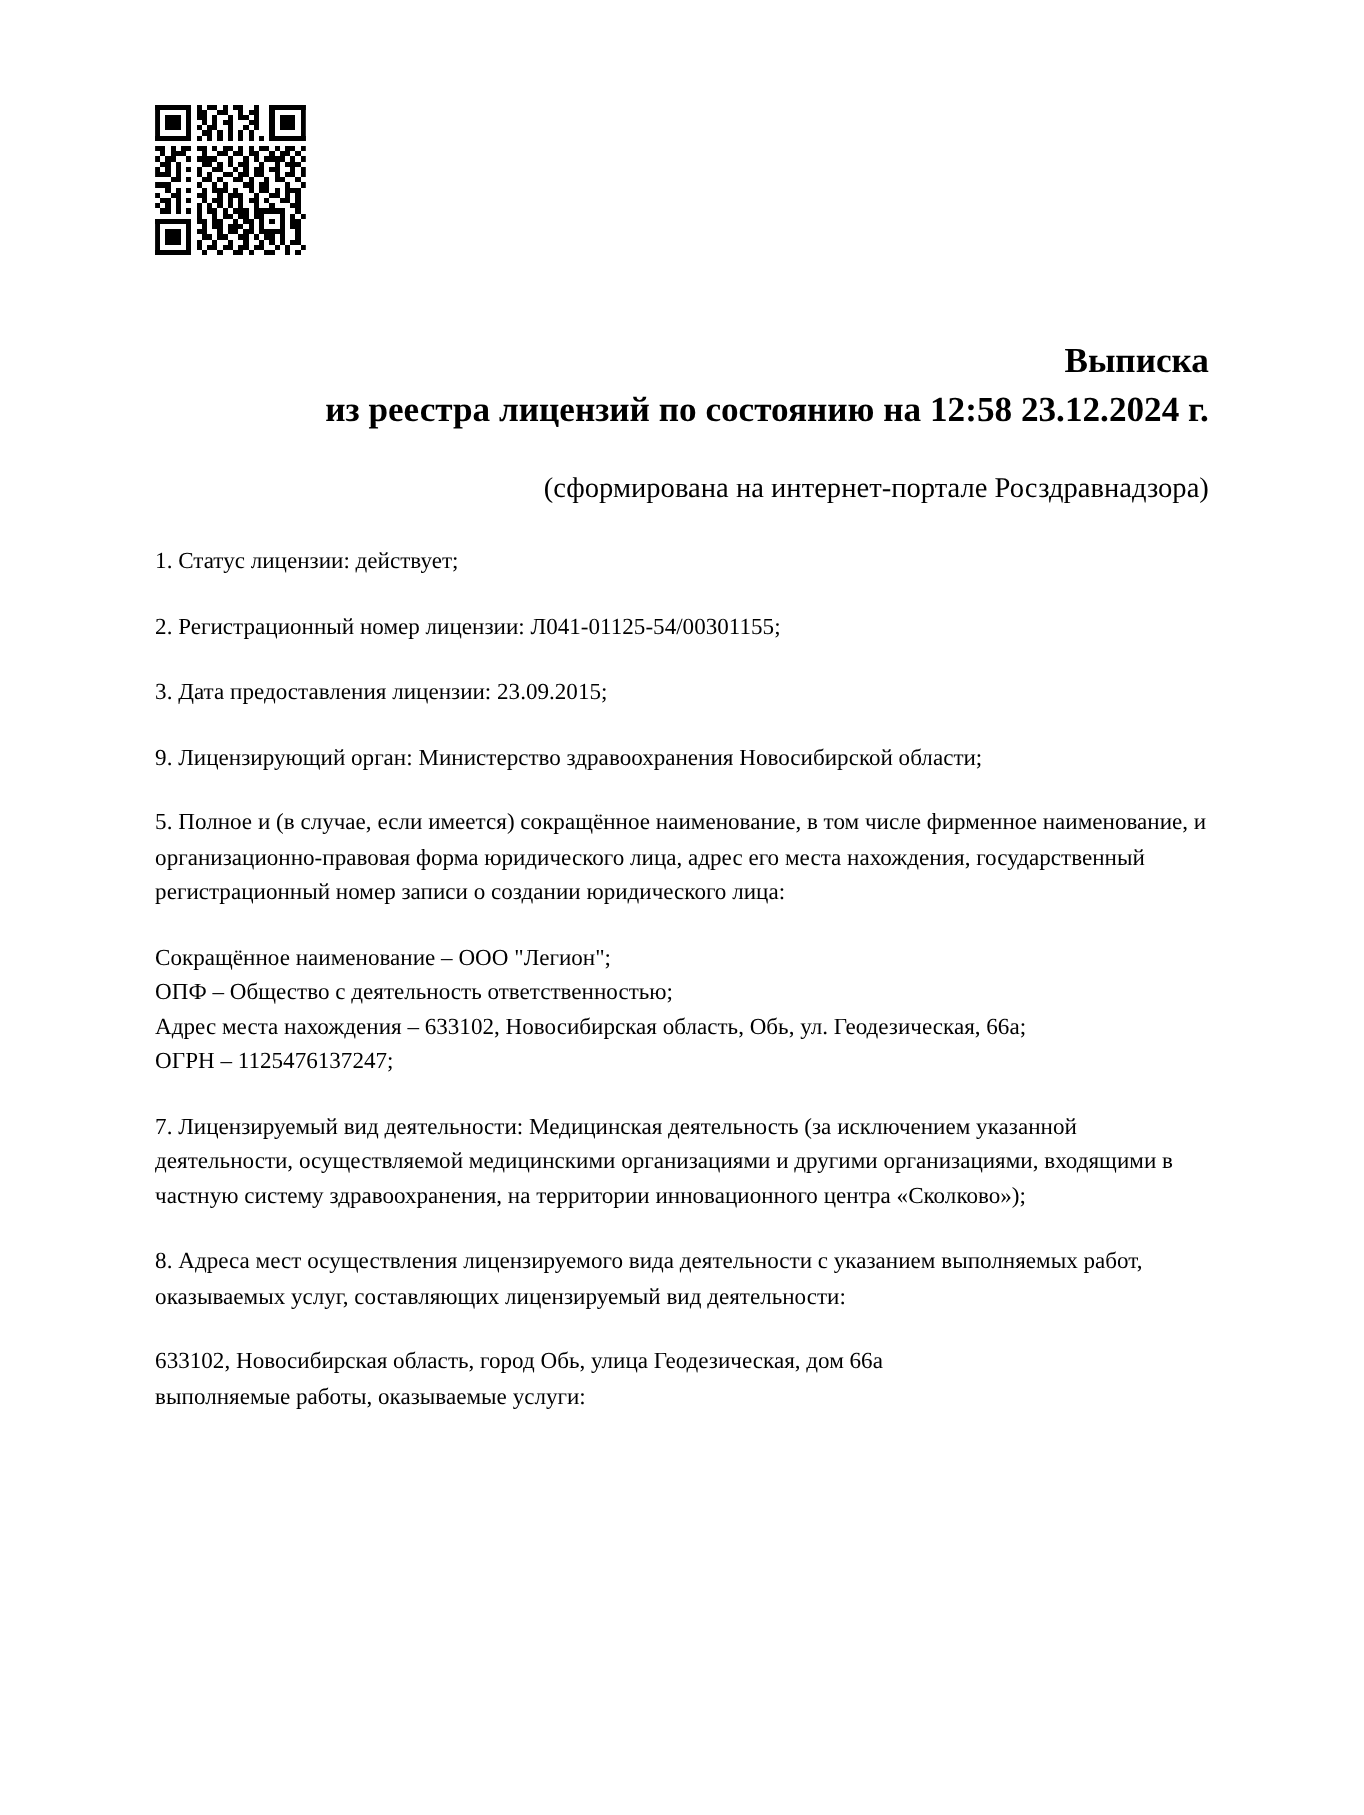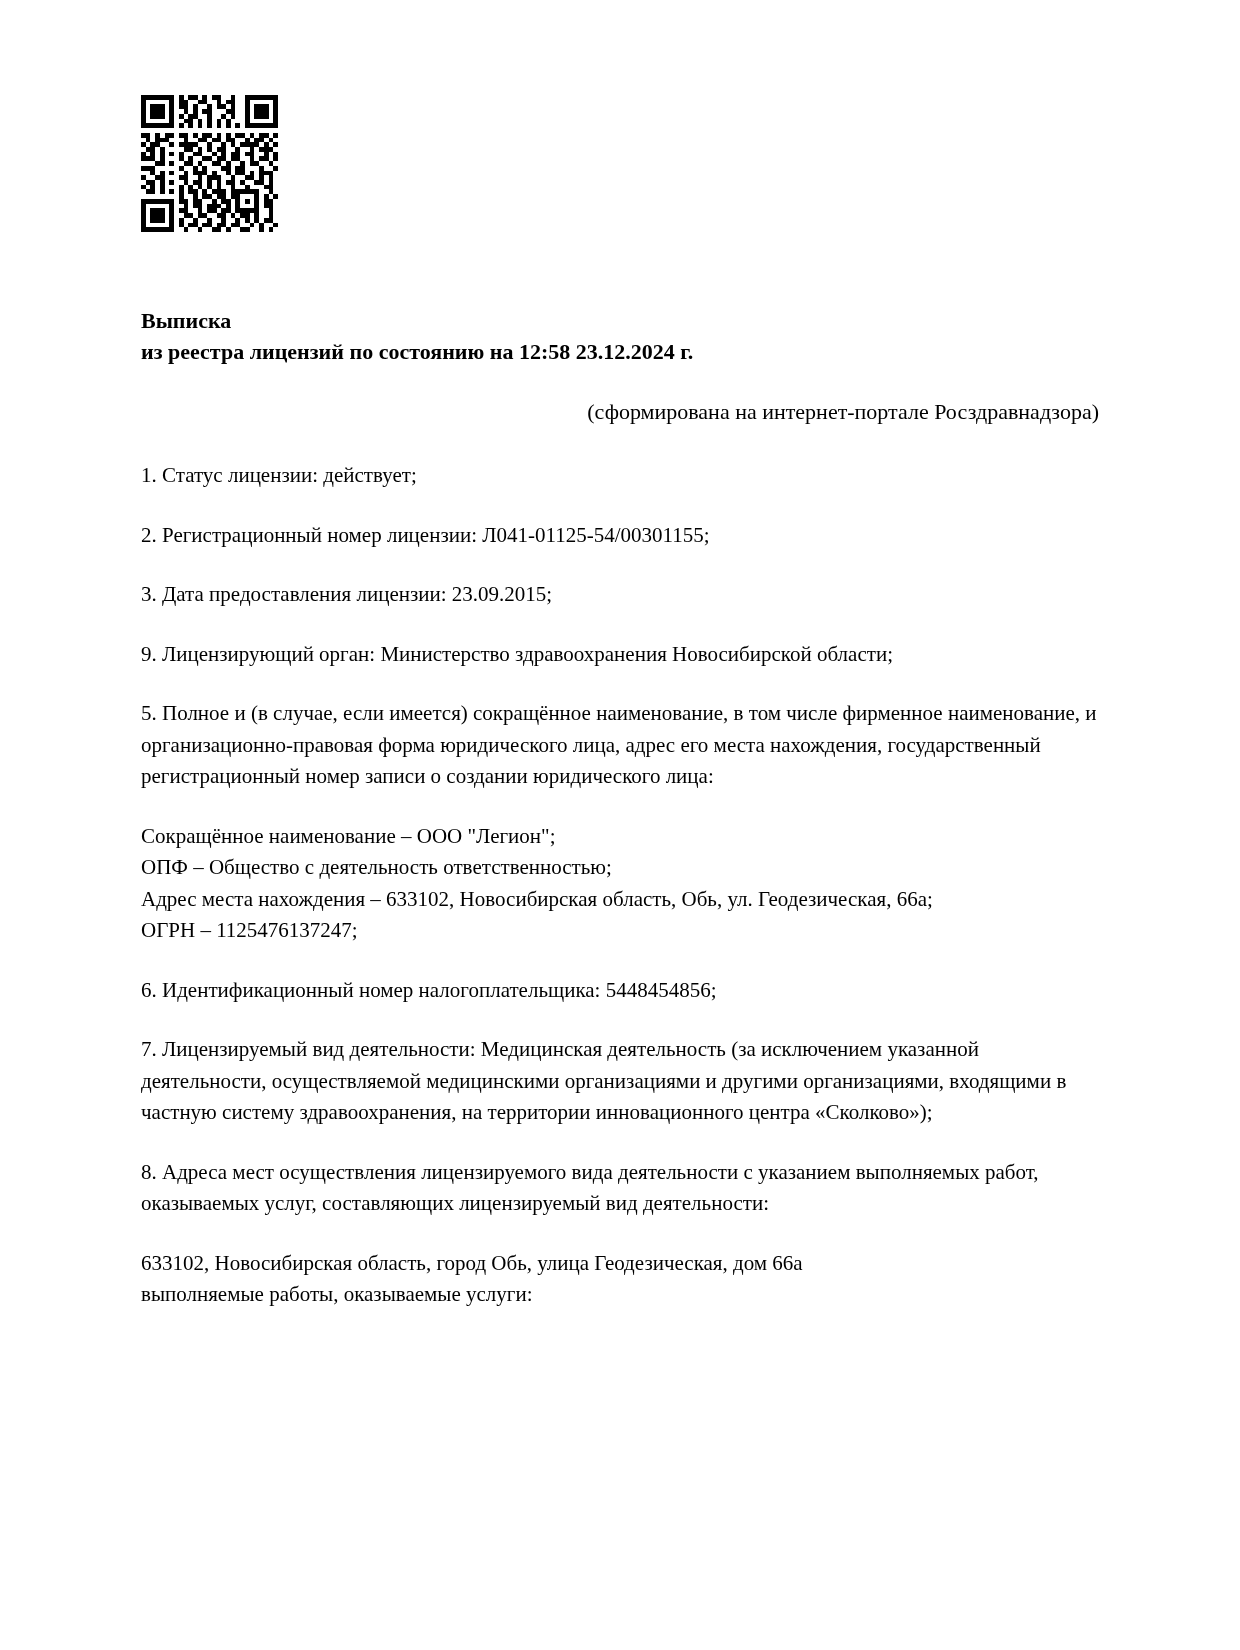--- a/index.html
+++ b/index.html
@@ -30,30 +30,30 @@
     height: 137px;
     shape-rendering: crispEdges;
   }
   .content {
     position: absolute;
     left: 141px;
     top: 305px;
     width: 958px;
   }
   .doc-title {
-    text-align: left;
+    text-align: right;
     font-weight: bold;
-    font-size: 22px;
+    font-size: 32px;
     line-height: 1.42;
   }
   .doc-title .line1 { display: block; }
   .doc-title .line2 { display: block; }
   .portal-note {
     text-align: right;
-    font-size: 22px;
+    font-size: 26px;
     margin-top: 30px;
     line-height: 1.4;
   }
   .body-text {
     margin-top: 32px;
     font-size: 21px;
     line-height: 1.5;
     text-align: left;
   }
   .para {
@@ -335,21 +335,20 @@
 
       <p class="para">5. Полное и (в случае, если имеется) сокращённое наименование, в том числе фирменное наименование, и организационно-правовая форма юридического лица, адрес его места нахождения, государственный регистрационный номер записи о создании юридического лица:</p>
 
       <div class="block-lines">
         <div>Сокращённое наименование – ООО "Легион";</div>
         <div>ОПФ – Общество с деятельность ответственностью;</div>
         <div>Адрес места нахождения – 633102, Новосибирская область, Обь, ул. Геодезическая, 66а;</div>
         <div>ОГРН – 1125476137247;</div>
       </div>
 
-      <p class="para">6. Идентификационный номер налогоплательщика: 5448454856;</p>
 
       <p class="para">7. Лицензируемый вид деятельности: Медицинская деятельность (за исключением указанной деятельности, осуществляемой медицинскими организациями и другими организациями, входящими в частную систему здравоохранения, на территории инновационного центра «Сколково»);</p>
 
       <p class="para">8. Адреса мест осуществления лицензируемого вида деятельности с указанием выполняемых работ, оказываемых услуг, составляющих лицензируемый вид деятельности:</p>
 
       <div class="block-lines">
         <div>633102, Новосибирская область, город Обь, улица Геодезическая, дом 66а</div>
         <div>выполняемые работы, оказываемые услуги:</div>
       </div>
 

